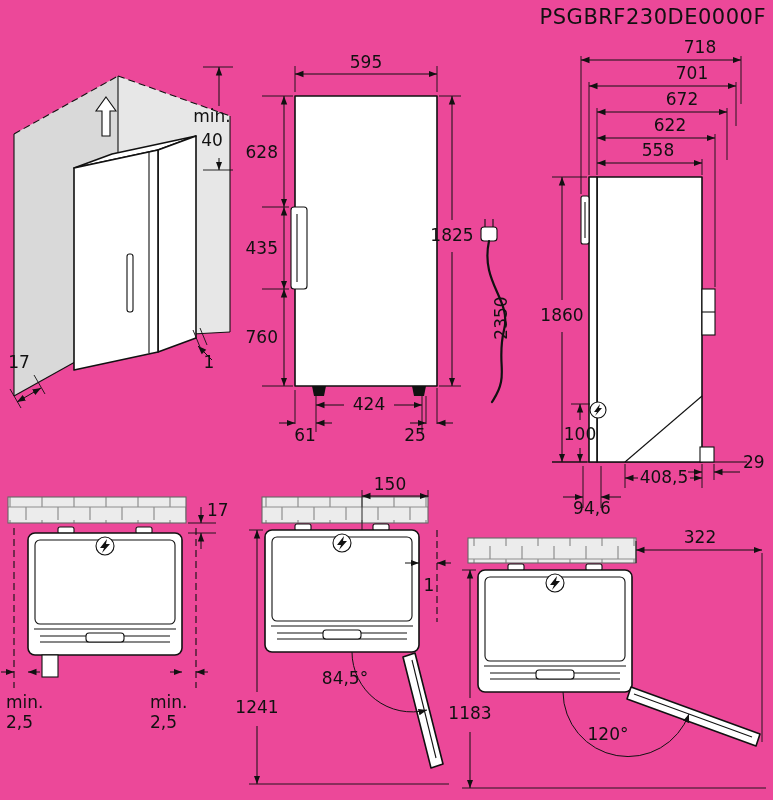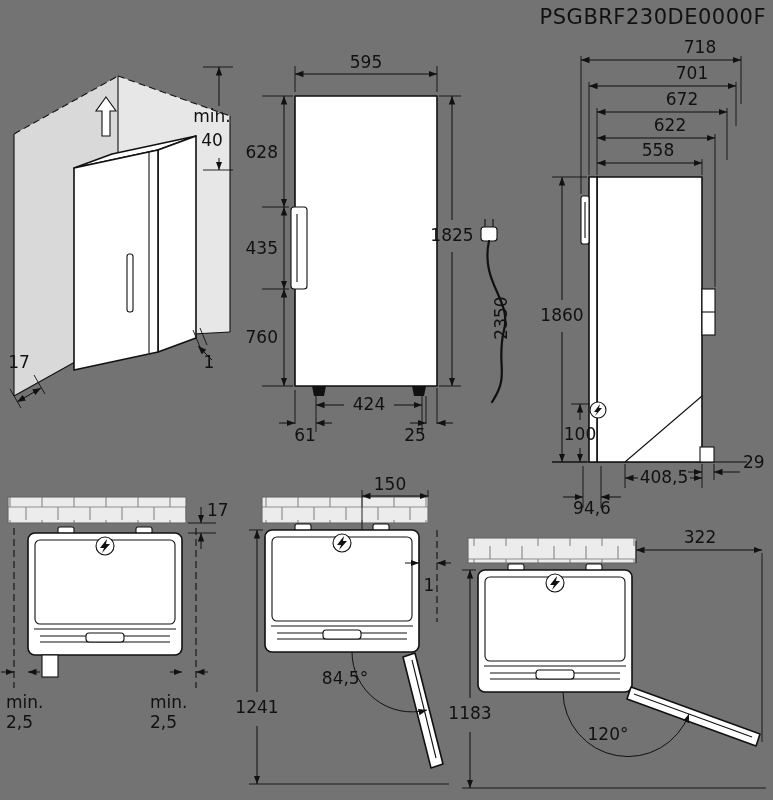--- a/index.html
+++ b/index.html
@@ -1,16 +1,16 @@
 <!DOCTYPE html>
 <html><head>
 <meta charset="utf-8">
 <style>
   html,body{margin:0;padding:0;background:#fff;}
-  .page{width:773px;height:800px;position:relative;background:#737373;overflow:hidden;}
+  .page{width:773px;height:800px;position:relative;background:#ec4899;overflow:hidden;}
   svg{display:block;}
   text{font-family:"DejaVu Sans","Liberation Sans",sans-serif;fill:#111;}
   .dim{font-size:17px;}
   .title-t{font-size:21px;letter-spacing:0.5px;}
   .obj{fill:#fff;stroke:#111;stroke-width:1.6;stroke-linejoin:round;}
   .thin{fill:none;stroke:#111;stroke-width:1.1;}
   .thinw{fill:#fff;stroke:#111;stroke-width:1.1;}
   .dl{stroke:#111;stroke-width:1;fill:none;}
   .ext{stroke:#111;stroke-width:0.9;fill:none;}
   .dash{stroke:#111;stroke-width:1.1;stroke-dasharray:7 4;fill:none;}

